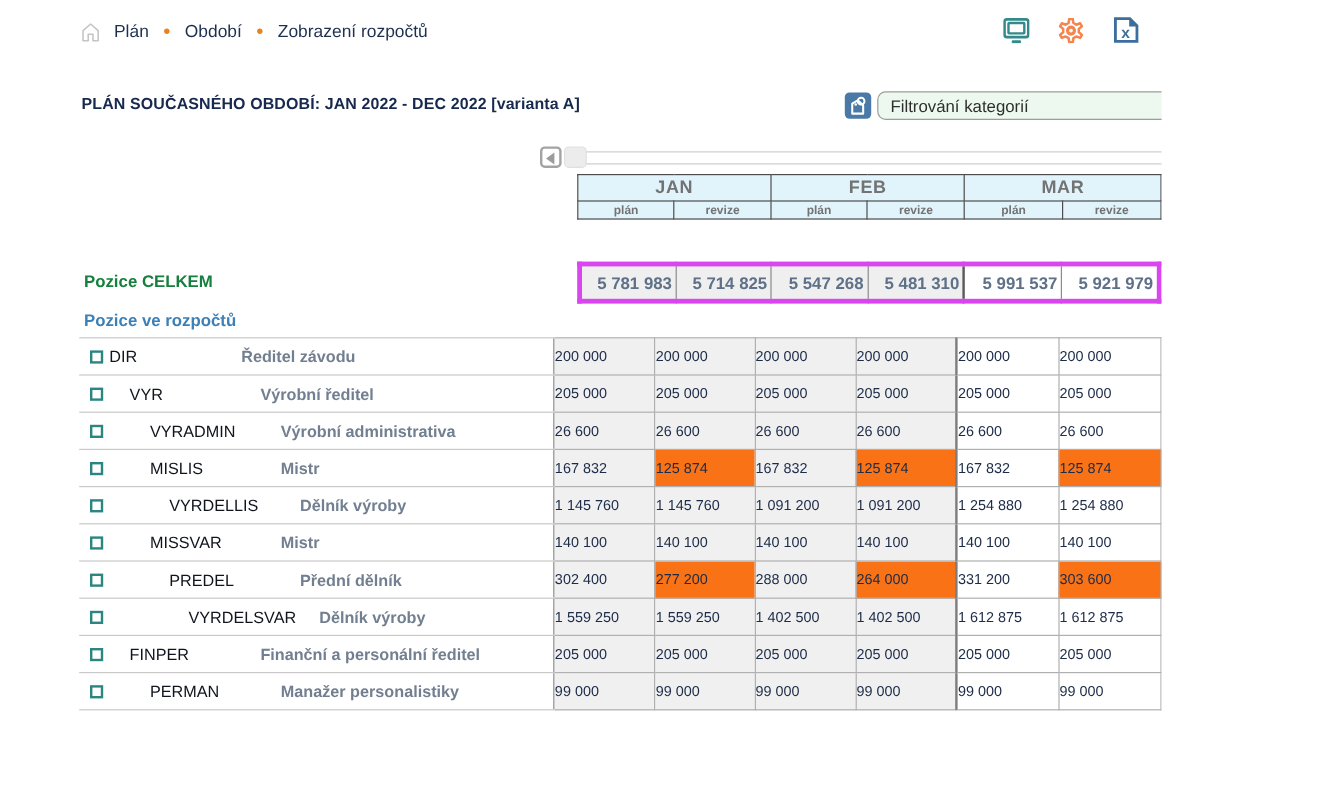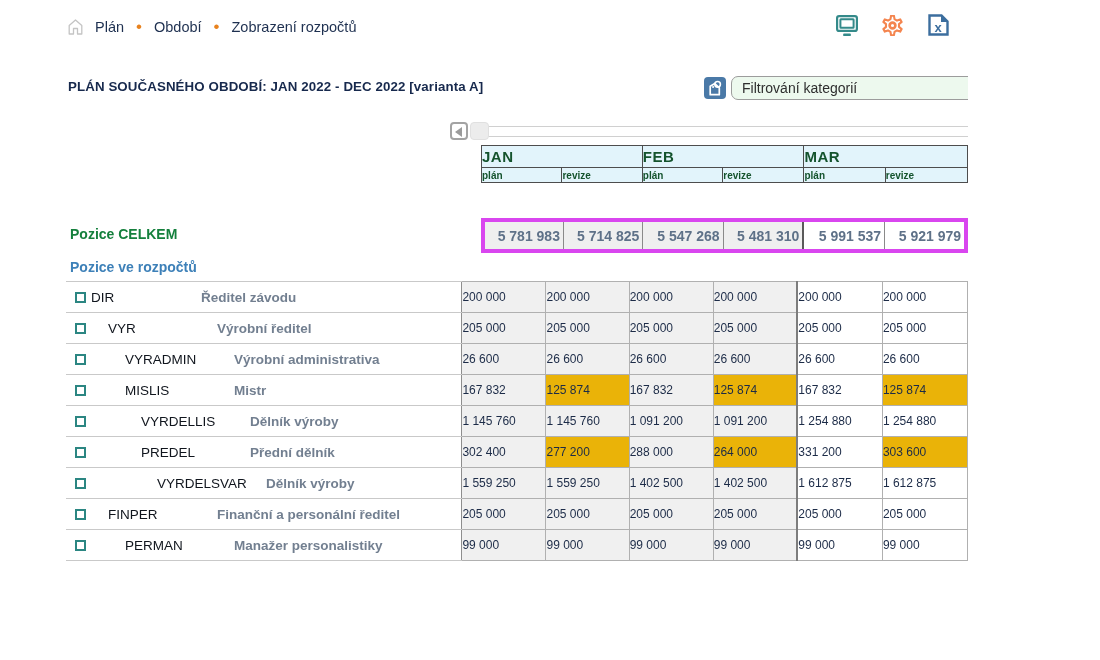--- a/index.html
+++ b/index.html
@@ -24,42 +24,42 @@
 #sbl { left:450px; top:122px; width:18px; height:18px; border:2px solid #a3a3a3; border-radius:4px; background:#fff; }
 #sbl .tri { position:absolute; left:3px; top:3px; width:0; height:0; border-top:5px solid transparent; border-bottom:5px solid transparent; border-right:7px solid #9b9b9b; }
 #sbtrack { left:470px; top:126px; width:536px; height:11px; border:1px solid #d0d0d0; border-radius:5px; background:#fff; }
 #sbthumb { left:470px; top:122px; width:19px; height:18px; background:#ececec; border:1px solid #e0e0e0; border-radius:4px; }
 #sbr { left:1013px; top:121px; width:19px; height:19px; border:2px solid #4b77a3; border-radius:4px; background:#fff; }
 #sbr .tri { position:absolute; left:5px; top:3px; width:0; height:0; border-top:5px solid transparent; border-bottom:5px solid transparent; border-left:7px solid #3e6f9e; }
 
 
 table { border-collapse:collapse; table-layout:fixed; }
 #hdr { left:481px; top:145px; }
-#hdr td { background:#e2f4fb; border:1px solid #4d4d4d; text-align:left; color:#14532d; font-weight:bold; }
+#hdr td { background:#e2f4fb; border:1px solid #4d4d4d; text-align:center; color:#737373; font-weight:bold; }
 #hdr .m { height:22px; font-size:15px; letter-spacing:0.5px; }
 #hdr .s { height:15px; font-size:10px; }
 
 
 #lblC { left:70px; top:226px; font-size:14px; font-weight:bold; color:#15803d; }
 #celkem { left:481px; top:218px; }
 #celkem td { height:31px; border:1px solid #8a8a8a; border-top:1.5px solid #5a5a5a; border-bottom:1.5px solid #5a5a5a; text-align:right; padding-right:3px; font-weight:bold; font-size:14px; color:#5e7188; background:#efefef; }
 #celkem td.m1 { border-left:2px solid #5a5a5a; }
 #celkem td.first { border-left:1.5px solid #5a5a5a; }
 #celkem td.last { border-right:1.5px solid #5a5a5a; }
 #celkem td.w { background:#fff; }
 #celkem { border:4px solid #d946ef; }
 #lblS { left:70px; top:259px; font-size:14px; font-weight:bold; color:#3d80b8; }
 
 
 #body { left:66px; top:281px; }
 #body td { height:31px; }
 #body td.lab { position:relative; border-top:1px solid #c9c9c9; border-bottom:1px solid #c9c9c9; }
 #body td.v { border:1px solid #b0b0b0; padding-right:3px; font-size:12px; color:#1c2b47; background:#f0f0f0; }
 #body td.w { background:#fff; }
-#body td.y { background:#eab308;margin-top:38px; }
+#body td.y { background:#f97316;margin-top:38px; }
 #body td.m0 { border-left:1.5px solid #8e8e8e; }
 #body td.m1 { border-left:2px solid #7d7d7d; }
 .cb { position:absolute; left:9px; top:10px; width:11px; height:11px; border:2px solid #2b8682; }
 .code { position:absolute; top:8px; font-size:13.5px; color:#10151d; }
 .desc { position:absolute; top:8px; font-size:13.5px; font-weight:bold; color:#727f90; }
 </style>
 </head>
 <body>
 <div id="page">
 
@@ -239,20 +239,33 @@
       <td class="v m0">1 145 760</td>
           <td class="v">1 145 760</td>
           <td class="v">1 091 200</td>
           <td class="v">1 091 200</td>
           <td class="v w m1">1 254 880</td>
           <td class="v w">1 254 880</td>
     </tr>
     <tr>
       <td class="lab">
             <span class="cb"></span>
+            <span class="code" style="left:59px">MISSVAR</span>
+            <span class="desc" style="left:168px">Mistr</span>
+          </td>
+      <td class="v m0">140 100</td>
+          <td class="v">140 100</td>
+          <td class="v">140 100</td>
+          <td class="v">140 100</td>
+          <td class="v w m1">140 100</td>
+          <td class="v w">140 100</td>
+    </tr>
+    <tr>
+      <td class="lab">
+            <span class="cb"></span>
             <span class="code" style="left:75px">PREDEL</span>
             <span class="desc" style="left:184px">Přední dělník</span>
           </td>
       <td class="v m0">302 400</td>
           <td class="v y">277 200</td>
           <td class="v">288 000</td>
           <td class="v y">264 000</td>
           <td class="v w m1">331 200</td>
           <td class="v y">303 600</td>
     </tr>

